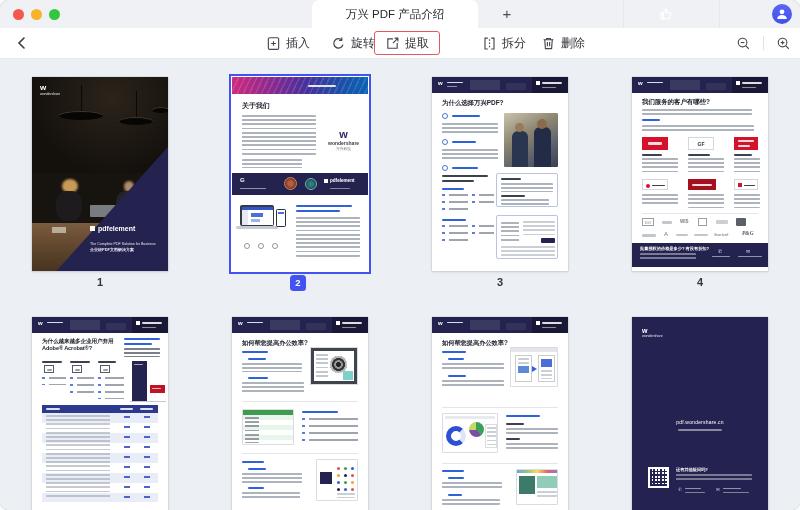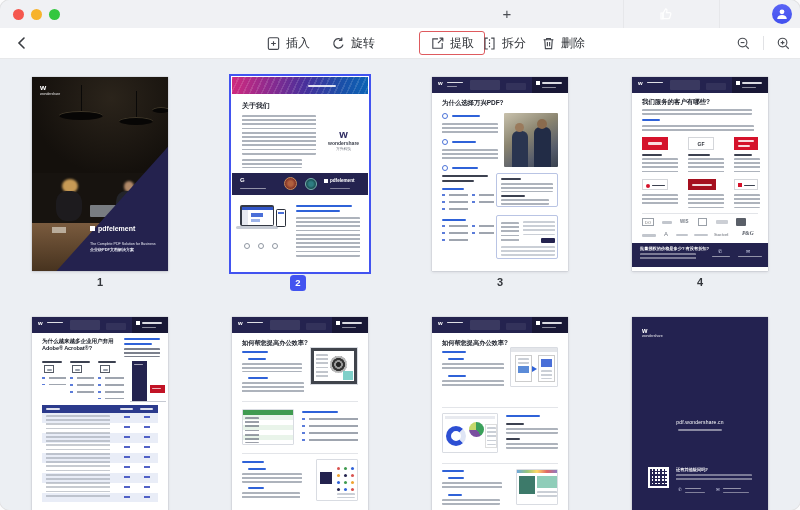--- a/index.html
+++ b/index.html
@@ -18,21 +18,21 @@
           font-size:15px;color:#4a4d53;}
   .tb-divider{position:absolute;top:0;width:1px;height:28px;background:#e6e7ea;}
   .like-icon{position:absolute;left:658px;top:6px;opacity:.95;}
   .avatar{position:absolute;left:772px;top:4px;width:20px;height:20px;border-radius:50%;
           background:linear-gradient(180deg,#5a64f5,#4150ee);display:flex;align-items:center;justify-content:center;}
 
   
   .toolbar{position:absolute;left:0;top:28px;width:800px;height:31px;background:#fff;border-bottom:1px solid #e7e8ea;}
   .tbtn{position:absolute;top:0;height:30px;display:flex;align-items:center;gap:5px;
         font-size:12px;color:#2e3136;cursor:default;}
-  .extract-box{position:absolute;left:419px;top:3px;width:66px;height:24px;border:1.5px solid #DE5A5E;
+  .extract-box{position:absolute;left:374px;top:3px;width:66px;height:24px;border:1.5px solid #DE5A5E;
                border-radius:3px;display:flex;align-items:center;justify-content:center;gap:5px;
                font-size:12px;color:#2e3136;}
   .vdiv{position:absolute;top:8px;width:1px;height:14px;background:#e1e2e5;}
 
   
   .content{position:absolute;left:0;top:59px;width:800px;height:451px;background:#ECEFF3;overflow:hidden;}
   .th{position:absolute;width:136px;height:194px;background:#fff;overflow:hidden;
       box-shadow:0 0 1px rgba(40,45,60,.35),0 1px 3px rgba(40,45,60,.14);}
   .th.selected{box-shadow:0 0 0 1px #fff,0 0 0 3px #4253F0,0 1px 3px rgba(40,45,60,.2);}
   .pagenum{position:absolute;width:136px;top:217px;text-align:center;font-size:11px;font-weight:600;color:#34373c;}
@@ -101,20 +101,21 @@
 </head>
 <body>
 
 <div class="window">
 
   <div class="titlebar">
     <span class="dot" style="left:13px;background:#F5574E"></span>
     <span class="dot" style="left:31px;background:#F7B32C"></span>
     <span class="dot" style="left:49px;background:#33C73F"></span>
 
+    <div class="tab-active">万兴 PDF 产品介绍</div>
     <div class="newtab">+</div>
 
     <span class="tb-divider" style="left:623px"></span>
     <span class="tb-divider" style="left:719px"></span>
 
     <span class="like-icon">
       <svg width="16" height="16" viewBox="0 0 16 16" fill="none" stroke="#ffffff" stroke-width="1.2">
         <path d="M3 7h2v6H3z"></path>
         <path d="M5 12.6V7.4l2.6-4.6c.9.1 1.5.9 1.3 1.9l-.4 1.9h3.2c.8 0 1.3.7 1.1 1.5l-1 3.4c-.2.7-.8 1.1-1.5 1.1H5z"></path>
       </svg>

